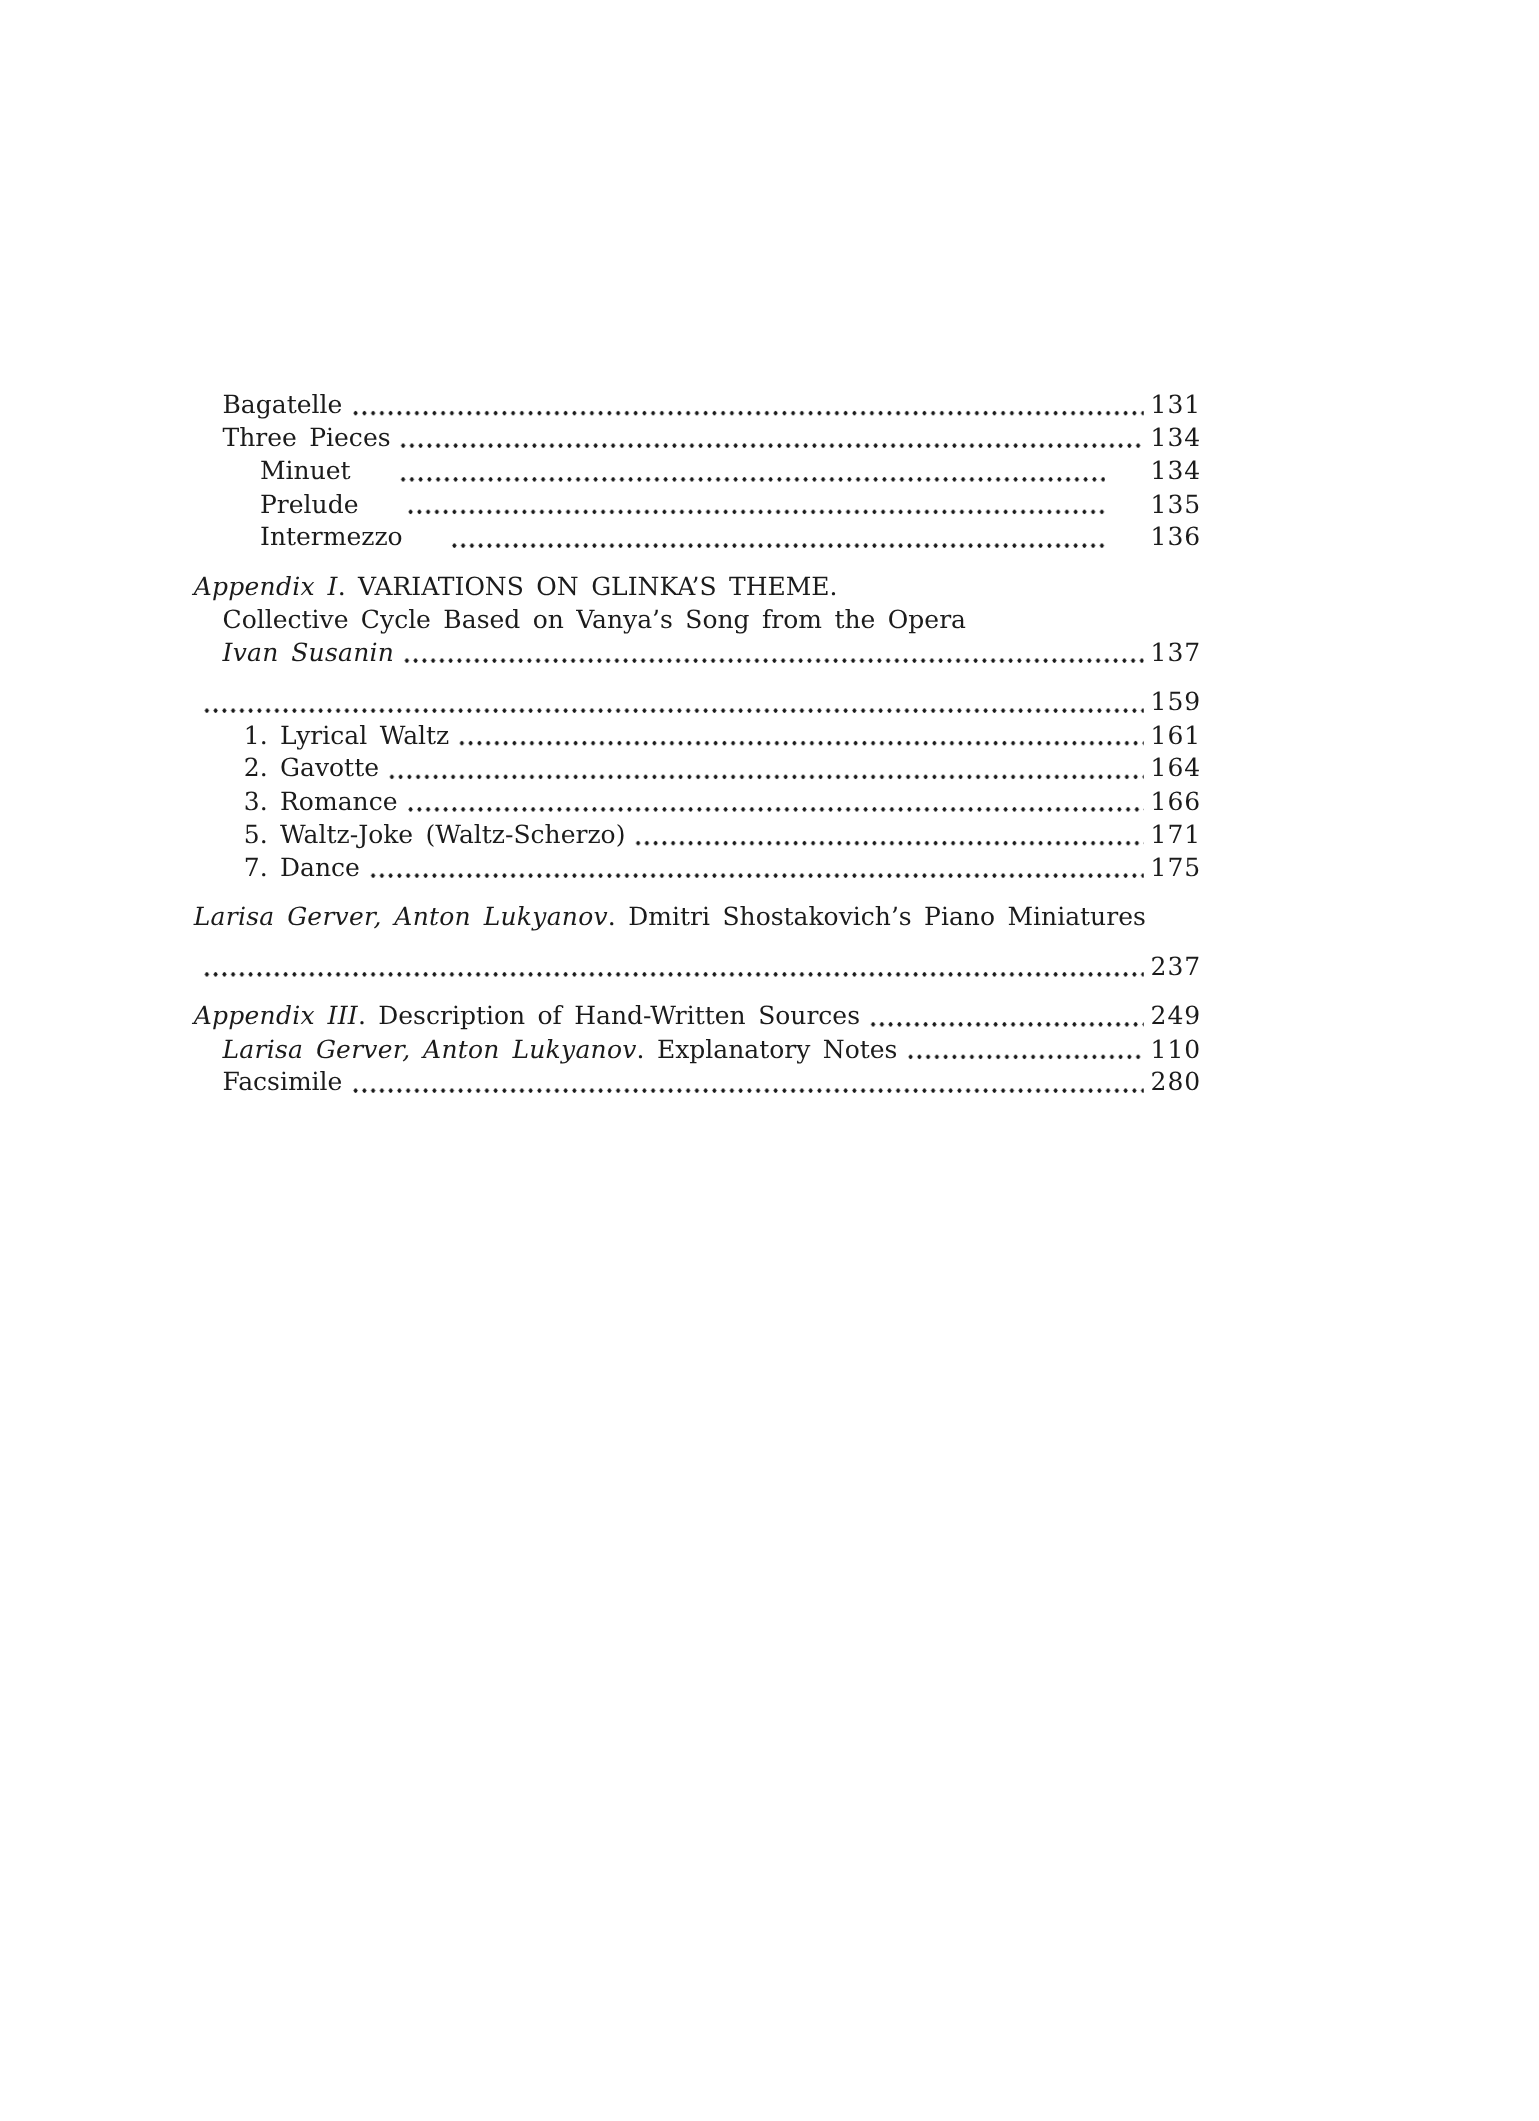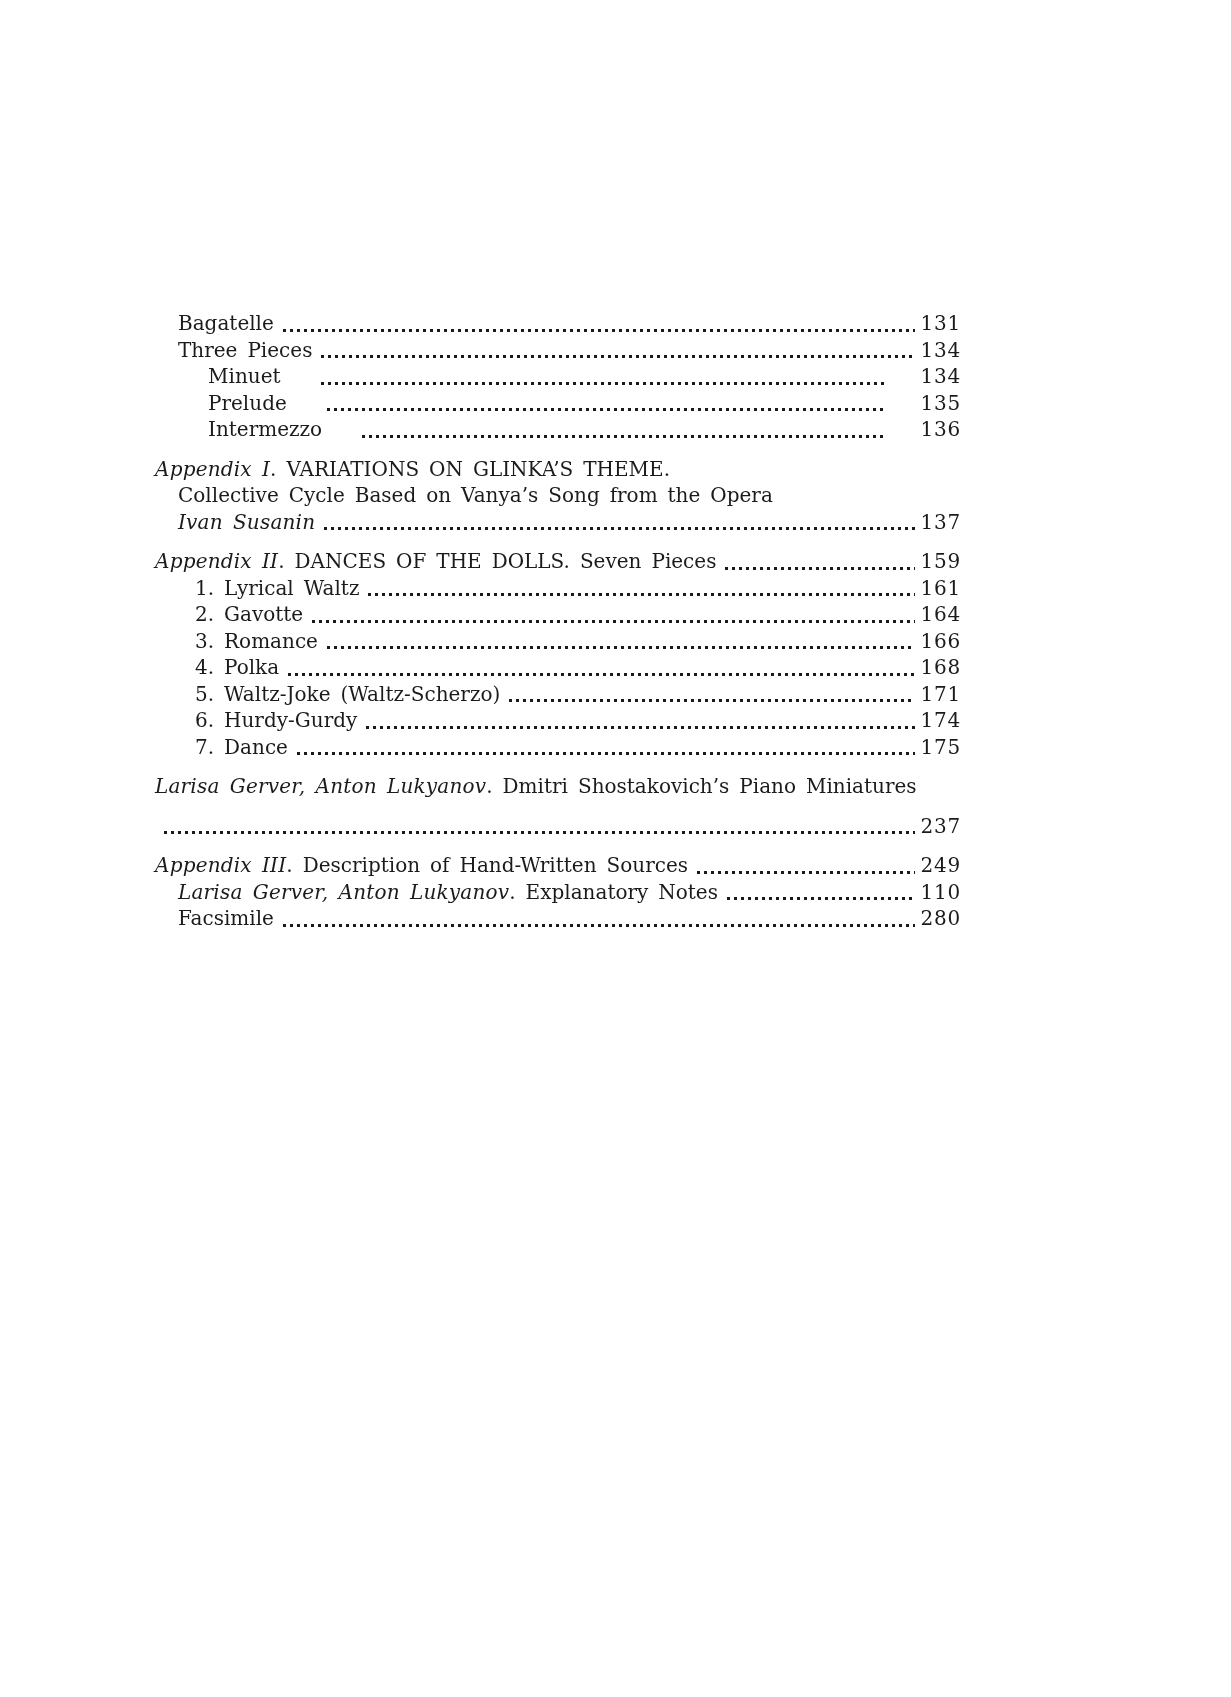--- a/index.html
+++ b/index.html
@@ -91,53 +91,42 @@
       </div>
       <div class="row indent-1">
         <span class="entry-text"><span>Collective Cycle Based on Vanya’s Song from the Opera</span></span>
       </div>
       <div class="row indent-1">
         <span class="entry-text"><i>Ivan Susanin</i></span>
         <span class="leader"></span>
         <span class="page-num">137</span>
       </div>
       <div class="row indent-0 gap">
-        <span class="entry-text"><i>Appendix II</i><span>. DANCES OF THE DOLLS. Seven Pieces</span></span>
         <span class="leader"></span>
         <span class="page-num">159</span>
       </div>
       <div class="row indent-2">
         <span class="entry-text"><span>1. Lyrical Waltz</span></span>
         <span class="leader"></span>
         <span class="page-num">161</span>
       </div>
       <div class="row indent-2">
         <span class="entry-text"><span>2. Gavotte</span></span>
         <span class="leader"></span>
         <span class="page-num">164</span>
       </div>
       <div class="row indent-2">
         <span class="entry-text"><span>3. Romance</span></span>
         <span class="leader"></span>
         <span class="page-num">166</span>
       </div>
       <div class="row indent-2">
-        <span class="entry-text"><span>4. Polka</span></span>
-        <span class="leader"></span>
-        <span class="page-num">168</span>
-      </div>
-      <div class="row indent-2">
         <span class="entry-text"><span>5. Waltz-Joke (Waltz-Scherzo)</span></span>
         <span class="leader"></span>
         <span class="page-num">171</span>
-      </div>
-      <div class="row indent-2">
-        <span class="entry-text"><span>6. Hurdy-Gurdy</span></span>
-        <span class="leader"></span>
-        <span class="page-num">174</span>
       </div>
       <div class="row indent-2">
         <span class="entry-text"><span>7. Dance</span></span>
         <span class="leader"></span>
         <span class="page-num">175</span>
       </div>
       <div class="row indent-0 gap">
         <span class="entry-text"><i>Larisa Gerver, Anton Lukyanov</i><span>. Dmitri Shostakovich’s Piano Miniatures</span></span>
       </div>
       <div class="row indent-0 gap">

